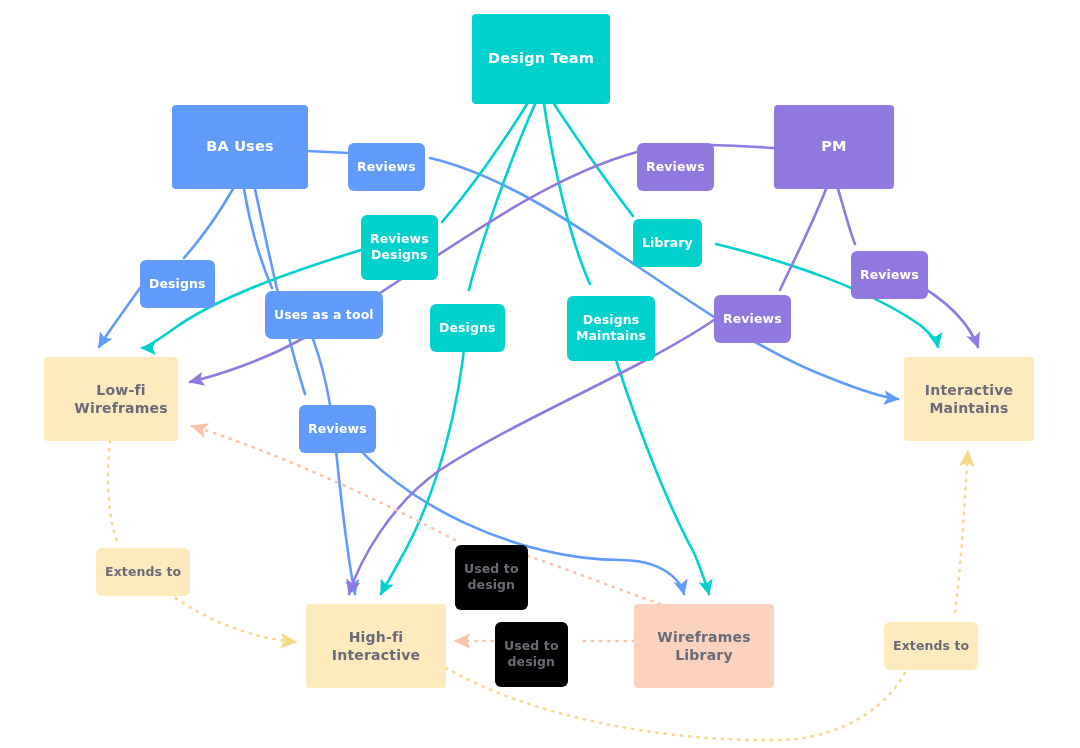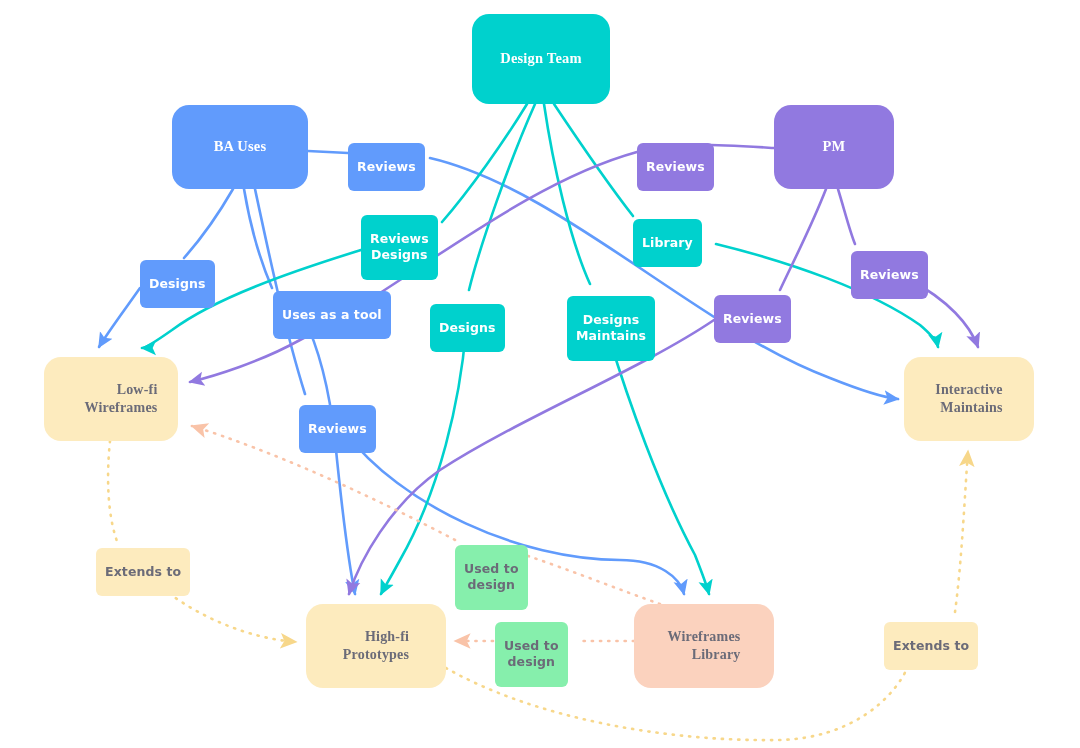--- a/index.html
+++ b/index.html
@@ -20,31 +20,30 @@
   svg#edges {
     position: absolute;
     left: 0;
     top: 0;
     width: 1080px;
     height: 748px;
   }
   .node {
     position: absolute;
     box-sizing: border-box;
-    border-radius: 17px;
+    border-radius: 4px;
     display: flex;
     align-items: center;
     justify-content: center;
-    text-align: right;
+    text-align: center;
     font-weight: bold;
     letter-spacing: 0.2px;
     line-height: 1.32;
     white-space: pre-line;
     z-index: 5;
-    font-family: Liberation Serif, serif;
   }
   .node.actor {
     color: #ffffff;
     font-size: 14.5px;
   }
   .node.artifact {
     color: #6b6b78;
     font-size: 14px;
   }
   .edge-label {
@@ -60,21 +59,21 @@
     line-height: 1.3;
     white-space: pre-line;
     padding: 16px 9px;
     z-index: 8;
     letter-spacing: 0.1px;
   }
   .lbl-blue   { background: #619BFC; color: #ffffff; }
   .lbl-teal   { background: #00D1CD; color: #ffffff; }
   .lbl-purple { background: #9179E0; color: #ffffff; }
   .lbl-yellow { background: #FDEBBE; color: #6b6b78; }
-  .lbl-peach  { background: #86efac; color: #6b6b78; }
+  .lbl-peach  { background: #000000; color: #6b6b78; }
 </style>
 </head>
 <body>
 
 <div id="canvas">
 
   <svg id="edges" viewBox="0 0 1080 748">
     <defs>
       <marker id="ah-blue" markerWidth="7" markerHeight="7" refX="5.4" refY="3.2" orient="auto" markerUnits="strokeWidth">
         <path d="M0,0.4 L6,3.2 L0,6 L1.3,3.2 Z" fill="#619BFC"></path>
@@ -156,21 +155,21 @@
 Wireframes</span>
   </div>
 
   <div class="node artifact" style="left:904px; top:357px; width:130px; height:84px; background:#FDEBBE;">
     <span>Interactive
 Maintains</span>
   </div>
 
   <div class="node artifact" style="left:306px; top:604px; width:140px; height:84px; background:#FDEBBE;">
     <span>High-fi
-Prototypes</span>
+Interactive</span>
   </div>
 
   <div class="node artifact" style="left:634px; top:604px; width:140px; height:84px; background:#FBD2BE;">
     <span>Wireframes
 Library</span>
   </div>
 
   <div class="edge-label lbl-blue" style="left:348px; top:143px;">
     <span>Reviews</span>
   </div>
@@ -189,21 +188,21 @@
   </div>
 
   <div class="edge-label lbl-blue" style="left:140px; top:260px;">
     <span>Designs</span>
   </div>
 
   <div class="edge-label lbl-purple" style="left:851px; top:251px;">
     <span>Reviews</span>
   </div>
 
-  <div class="edge-label lbl-blue" style="left:273px; top:291px;">
+  <div class="edge-label lbl-blue" style="left:265px; top:291px;border-radius:7px;">
     <span>Uses as a tool</span>
   </div>
 
   <div class="edge-label lbl-teal" style="left:430px; top:304px;">
     <span>Designs</span>
   </div>
 
   <div class="edge-label lbl-teal" style="left:567px; top:296px;">
     <span>Designs
 Maintains</span>

